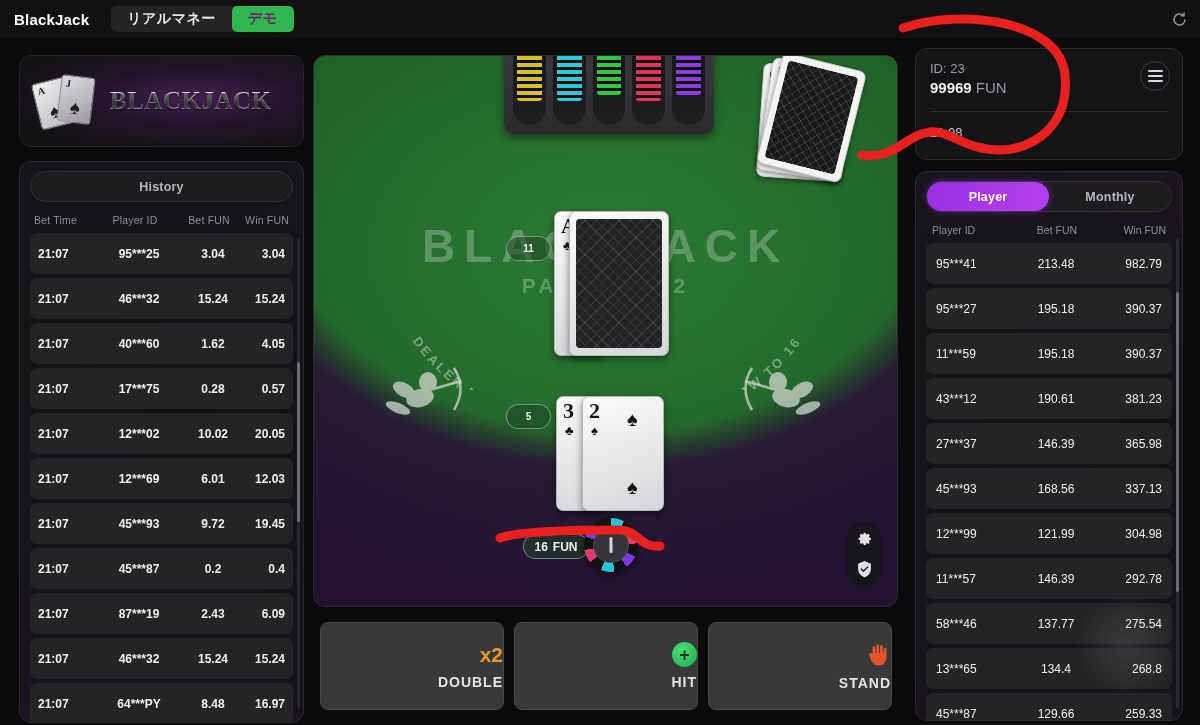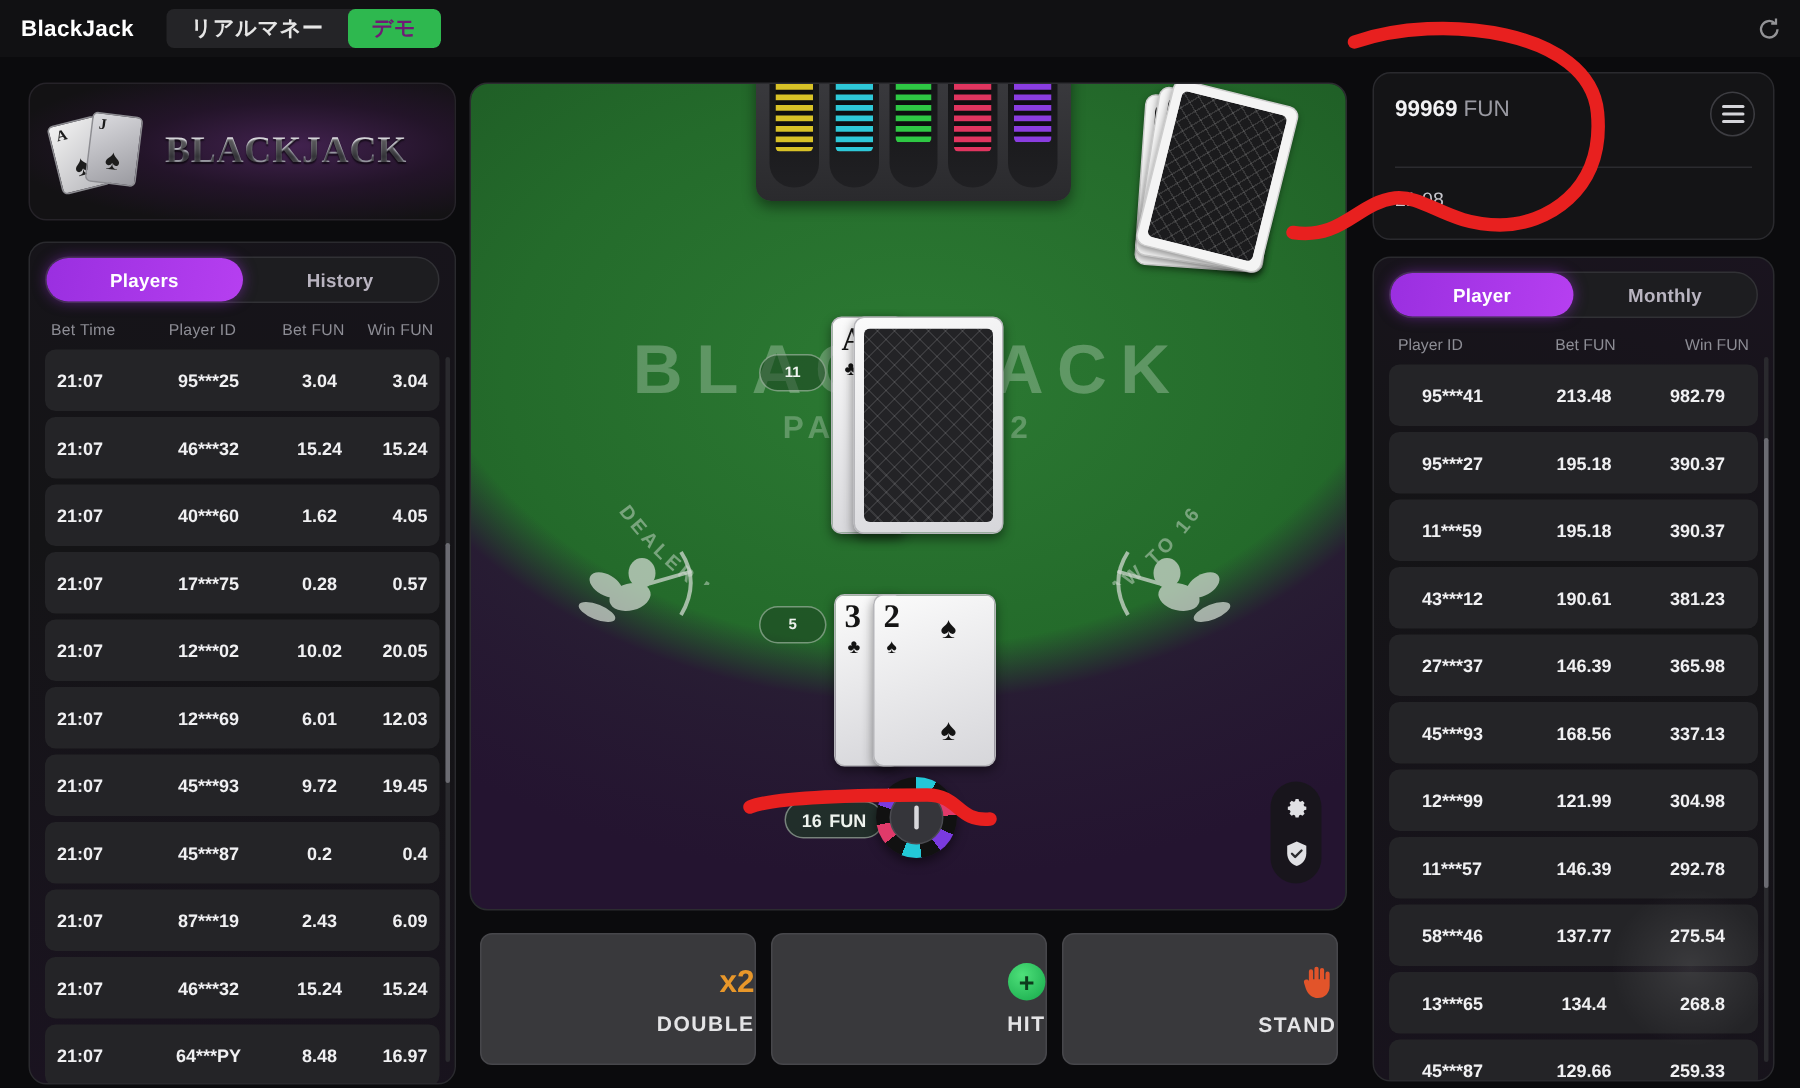--- a/index.html
+++ b/index.html
@@ -284,22 +284,22 @@
     margin-top: 11px; height: 550px; border-radius: 12px; position: relative; overflow: hidden;
     background: linear-gradient(200deg,#1a141f 0%,#141416 40%,#18131d 100%);
     border: 1px solid #2a2a2e;
   }
   .b-col-head { display: flex; padding: 12px 16px 7px; font-size: 10.5px; color: #8d8d95; }
   .bh-pid { width: 92px; }
   .bh-bet { flex: 1; text-align: center; }
   .bh-win { width: 76px; text-align: right; }
   .b-row {
     display: flex; align-items: center; height: 41px; margin-bottom: 4px;
-    background: #242427; border-radius: 7px; padding: 0 22px;
-    font-size: 12px; font-weight: bold; color: #f0f0f2;
+    background: #242427; border-radius: 7px; padding: 0 10px;
+    font-size: 12px; font-weight: normal; color: #f0f0f2;
   }
   .bc-pid { width: 88px; }
   .bc-bet { flex: 1; text-align: center; }
   .bc-win { width: 74px; text-align: right; }
   .glow {
     position: absolute; right: 0; bottom: 20px; width: 110px; height: 110px;
     background: radial-gradient(circle, rgba(255,255,255,.10), transparent 68%);
     pointer-events: none;
   }
 
@@ -337,21 +337,20 @@
         <div class="logo-card c2">
           <span class="rank">J</span>
           <span class="pip">♠</span>
         </div>
       </div>
       <div class="logo-text">BLACKJACK</div>
     </div>
 
     <div class="panel list-panel">
       <div class="tabs">
-        <div class="tab active">Players</div>
         <div class="tab">History</div>
       </div>
       <div class="col-head">
         <div class="h-time">Bet Time</div>
         <div class="h-pid">Player ID</div>
         <div class="h-bet">Bet  FUN</div>
         <div class="h-win">Win  FUN</div>
       </div>
       <div class="rows" id="players-rows">
           <div class="row">
@@ -545,20 +544,21 @@
     <div class="action-btn">
       <svg width="26" height="26" viewBox="0 0 24 24">
         <path fill="#e2542a" d="M7 11V5.2a1.3 1.3 0 012.6 0V10h.8V3.6a1.3 1.3 0 012.6 0V10h.8V4.3a1.3 1.3 0 012.6 0V10h.8V6.6a1.3 1.3 0 012.6 0V14c0 4.5-3 7.6-7.2 7.6C9 21.6 6 19 5 15.4l-1-3.2c-.3-1 .3-1.9 1.3-2 .7-.1 1.3.2 1.7.9z"></path>
       </svg>
       <div class="action-label">STAND</div>
     </div>
   </div>
 
   <div class="right-col">
     <div class="account">
+      <div class="acc-id">ID: 23</div>
       <div class="acc-bal">
         <b>99969</b><span>FUN</span>
       </div>
       <div class="acc-divider"></div>
       <div class="acc-time">21:08</div>
       <div class="burger">
           <div>
             <i></i>
             <i></i>
             <i></i>

